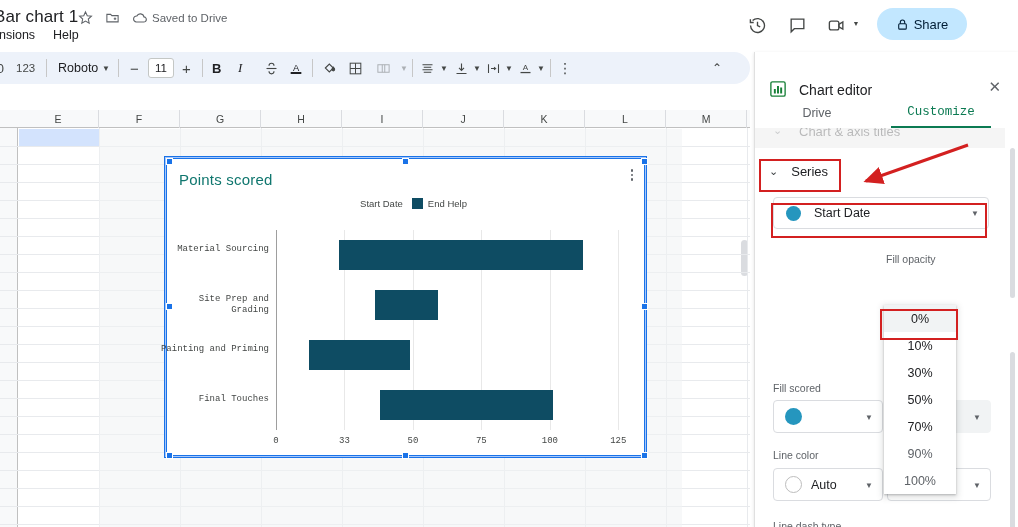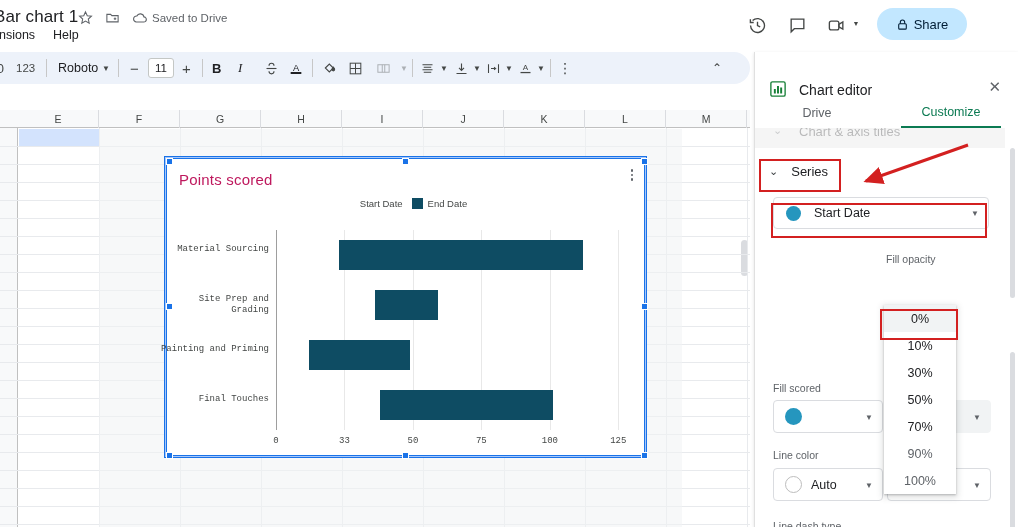--- a/index.html
+++ b/index.html
@@ -122,21 +122,21 @@
   }
   #chart-menu-icon {
     position:absolute; right:6px; top:8px; width:14px; height:18px;
     display:flex; flex-direction:column; align-items:center; justify-content:center; gap:2px;
     cursor:pointer;
   }
   #chart-menu-icon i { width:2.5px; height:2.5px; background:#5f6368; border-radius:50%; display:block; }
 
   #chart-title {
     position:absolute; left:13px; top:13px;
-    font-size:15px; color:#be185d; letter-spacing:.2px;
+    font-size:15px; color:#0f766e; letter-spacing:.2px;
   }
   #chart-legend {
     position:absolute; left:0; top:40px; width:100%;
     display:flex; align-items:center; justify-content:center; gap:9px;
     font-size:9.5px; color:#444746;
   }
   .legend-entry { display:flex; align-items:center; gap:5px; }
   .legend-swatch { width:11px; height:11px; display:inline-block; }
 
   #plot { position:absolute; left:0; top:0; width:481px; height:300px;font-family:Liberation Mono, monospace; }
@@ -165,21 +165,21 @@
   #panel-close { font-size:15px; color:#5f6368; cursor:pointer; padding:2px 4px; }
 
   #panel-tabs { position:absolute; left:0; top:46px; width:264px; height:30px; }
   .ptab {
     position:absolute; top:0; height:30px;
     font-size:12.5px; color:#5f6368;
     display:flex; align-items:center; justify-content:center; cursor:pointer;
   }
   .ptab.active { color:#0b7a52; font-weight:500; border-bottom:2px solid #0b7a52; }
   #ptab-setup { left:22px; width:80px; }
-  #ptab-customize { left:146px; width:100px; }
+  #ptab-customize { left:136px; width:100px;font-family:Liberation Mono, monospace; }
 
   #panel-body { position:absolute; left:0; top:76px; width:264px; height:399px; overflow:hidden; }
 
   #section-faded {
     position:absolute; left:0; top:0; width:250px; height:20px;
     background:#f5f5f5;
     overflow:hidden;
   }
   #section-faded .lbl {
     position:absolute; left:44px; top:-4px; font-size:13px; color:#202124; opacity:.28;
@@ -445,21 +445,21 @@
       <i></i>
   </div>
 
   <div id="chart-legend">
     <div class="legend-entry">
       <span class="legend-swatch" id="sw0" style="background: transparent;"></span>
       <span>Start Date</span>
     </div>
     <div class="legend-entry">
       <span class="legend-swatch" id="sw1" style="background: rgb(14, 76, 99);"></span>
-      <span>End Date</span>
+      <span>End Help</span>
     </div>
   </div>
 
   <div id="plot">
       <div class="axisline" style="left: 110px; top: 72px; height: 200px;"></div>
       <div class="vgrid" style="left: 178.462px; top: 72px; height: 200px;"></div>
       <div class="vgrid" style="left: 246.923px; top: 72px; height: 200px;"></div>
       <div class="vgrid" style="left: 315.385px; top: 72px; height: 200px;"></div>
       <div class="vgrid" style="left: 383.846px; top: 72px; height: 200px;"></div>
       <div class="vgrid" style="left: 452.308px; top: 72px; height: 200px;"></div>

